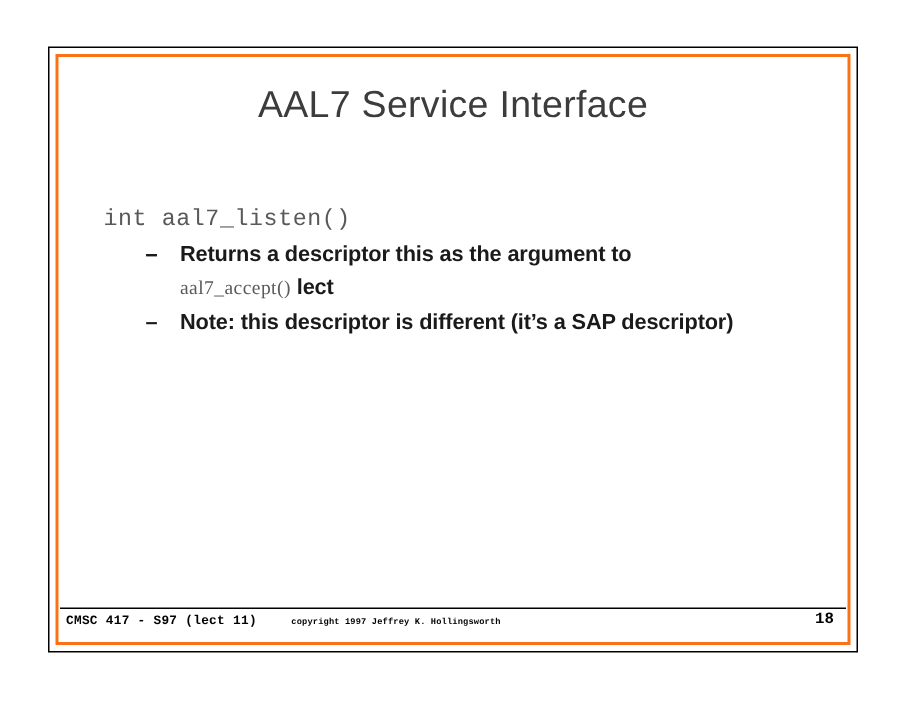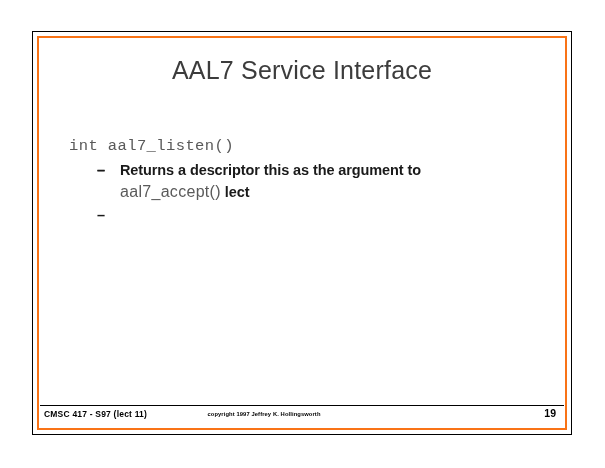--- a/index.html
+++ b/index.html
@@ -85,38 +85,39 @@
   }
   .bullet-dash {
     position: absolute;
     left: 0;
     top: 0;
     font-size: 14.5px;
     font-weight: bold;
     color: #1a1a1a;
   }
   .bullet-item .code-inline {
-    font-family: Liberation Sans, sans-serif;
-    font-size: 16px;
+    font-family: Liberation Serif, serif;
+    font-size: 13px;
     font-weight: normal;
     color: #5a5a5a;
     letter-spacing: 0.3px;
   }
   .bullet-sub {
     display: block;
   }
 
   
   #slide-footer {
     position: absolute;
     left: 1px;
     right: 1px;
     bottom: 1px;
     height: 21px;
     border-top: 1px solid #000000;
+    font-family: Liberation Mono, monospace;
   }
   #footer-course {
     position: absolute;
     left: 4px;
     top: 3px;
     font-size: 8.5px;
     font-weight: bold;
     color: #000000;
     letter-spacing: 0.2px;
     white-space: nowrap;
@@ -165,25 +166,26 @@
           <span class="bullet-dash">–</span>
           <span>Returns a descriptor this as the argument to</span>
           <span class="bullet-sub">
             <span class="code-inline">aal7_accept()</span>
             <span>lect</span>
           </span>
         </li>
 
         <li class="bullet-item">
           <span class="bullet-dash">–</span>
+          <span>Note: this descriptor is different (it’s a SAP descriptor)</span>
         </li>
 
       </ul>
     </div>
 
     <div id="slide-footer">
       <span id="footer-course">CMSC 417 - S97  (lect 11)</span>
       <span id="footer-copyright">copyright 1997 Jeffrey K. Hollingsworth</span>
-      <span id="footer-page-number">19</span>
+      <span id="footer-page-number">18</span>
     </div>
 
   </div>
 </div>
 
 </body></html>

